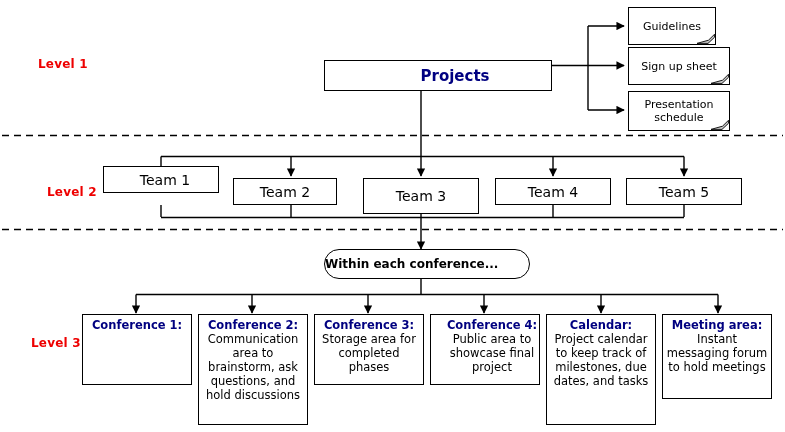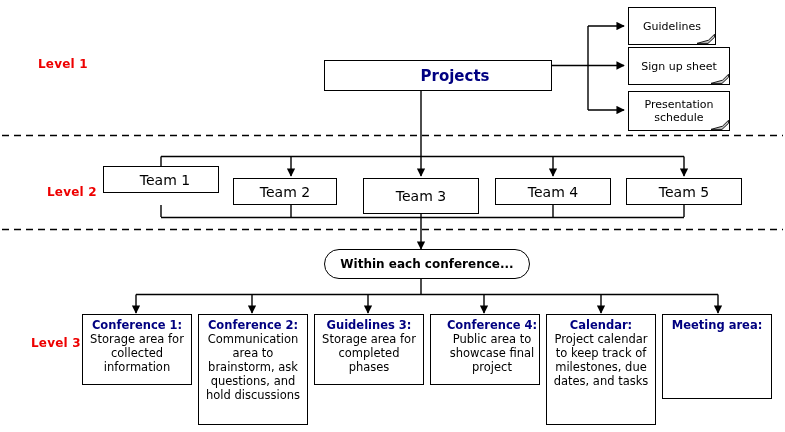--- a/index.html
+++ b/index.html
@@ -36,21 +36,21 @@
     font-family:"DejaVu Sans", sans-serif;
   }
   .doc-fold{
     position:absolute;right:0px;bottom:0px;width:18px;height:10px;
     pointer-events:none;
   }
 
   .pill{
     position:absolute;border:1px solid #000000;background:#ffffff;
     border-radius:20px;box-sizing:border-box;display:flex;
-    align-items:center;justify-content:center;
+    align-items:center;justify-content:flex-start;
     color:#000000;font-weight:bold;font-size:12px;
     font-family:"DejaVu Sans", sans-serif;white-space:nowrap;
   }
 
   .leaf-box{
     padding:3px 2px 2px 2px;justify-content:flex-start;
   }
   .leaf-head{
     color:#000080;font-weight:bold;font-size:11.5px;line-height:14px;
     font-family:"DejaVu Sans", sans-serif;white-space:nowrap;
@@ -153,42 +153,42 @@
     <span>Team 4</span>
   </div>
   <div class="box team-box" style="left:626px;top:178px;width:116px;height:27px;">
     <span>Team 5</span>
   </div>
 
   <div class="pill" style="left:324px;top:249px;width:206px;height:30px;">
     <span>Within each conference...</span>
   </div>
 
-  <div class="box leaf-box" style="left:82px;top:314px;width:110px;height:71px;">
+  <div class="box leaf-box" style="left:82px;top:314px;width:110px;height:71px;gap:44px;">
     <span class="leaf-head">Conference 1:</span>
-    <span class="leaf-body">Storage area for collected information</span>
   </div>
 
   <div class="box leaf-box" style="left:198px;top:314px;width:110px;height:111px;">
     <span class="leaf-head">Conference 2:</span>
     <span class="leaf-body squiggle">Communication area to brainstorm, ask questions, and hold discussions</span>
   </div>
 
   <div class="box leaf-box" style="left:314px;top:314px;width:110px;height:71px;">
-    <span class="leaf-head">Guidelines 3:</span>
+    <span class="leaf-head">Conference 3:</span>
     <span class="leaf-body">Storage area for completed phases</span>
   </div>
 
   <div class="box leaf-box" style="left:430px;top:314px;width:110px;height:71px;padding-left:16px;">
     <span class="leaf-head">Conference 4:</span>
     <span class="leaf-body">Public area to showcase final project</span>
   </div>
 
   <div class="box leaf-box" style="left:546px;top:314px;width:110px;height:111px;">
     <span class="leaf-head">Calendar:</span>
     <span class="leaf-body">Project calendar to keep track of milestones, due dates, and tasks</span>
   </div>
 
   <div class="box leaf-box" style="left:662px;top:314px;width:110px;height:85px;">
     <span class="leaf-head">Meeting area:</span>
+    <span class="leaf-body">Instant messaging forum to hold meetings</span>
   </div>
 
 </div>
 
 </body></html>

